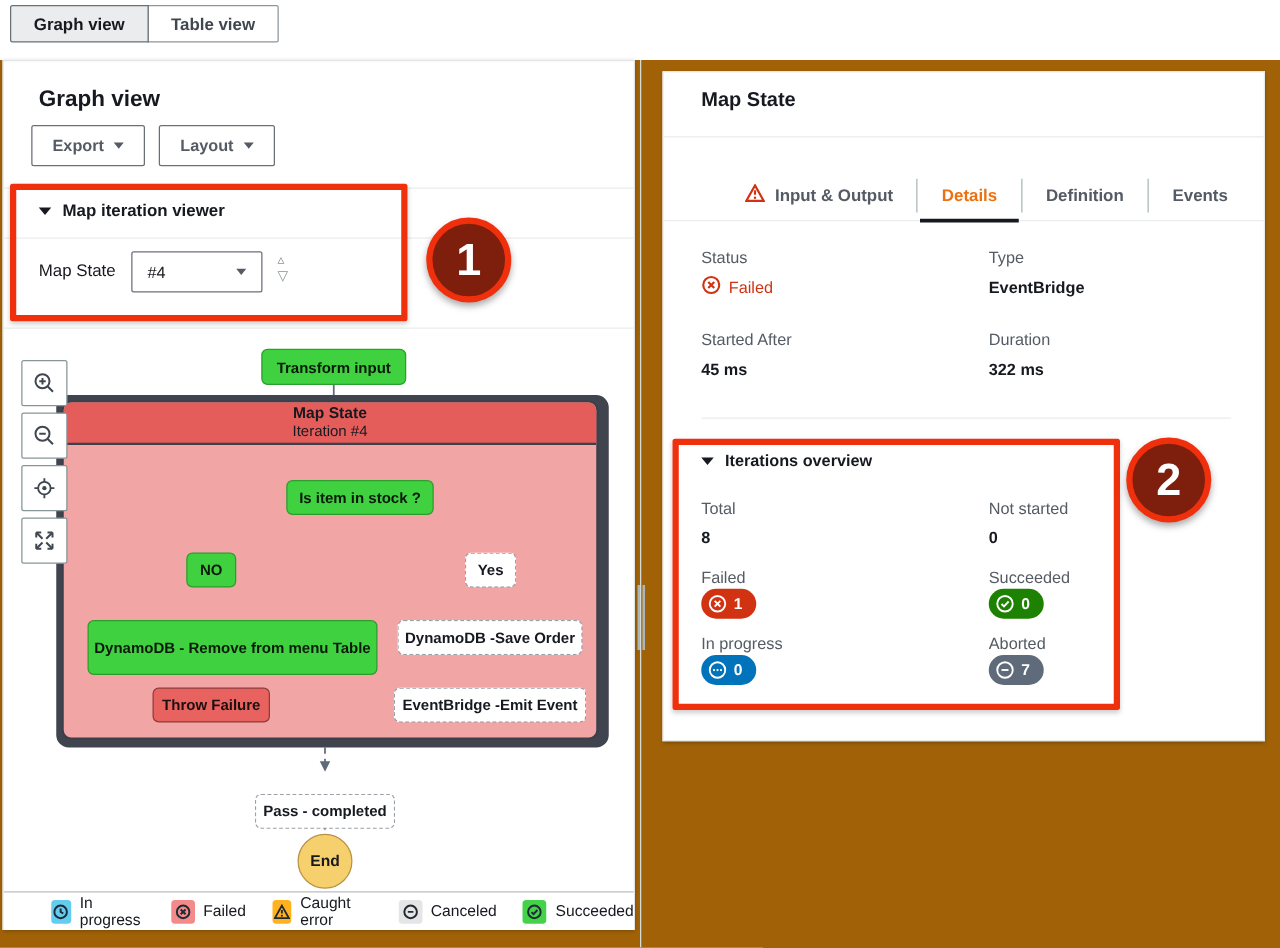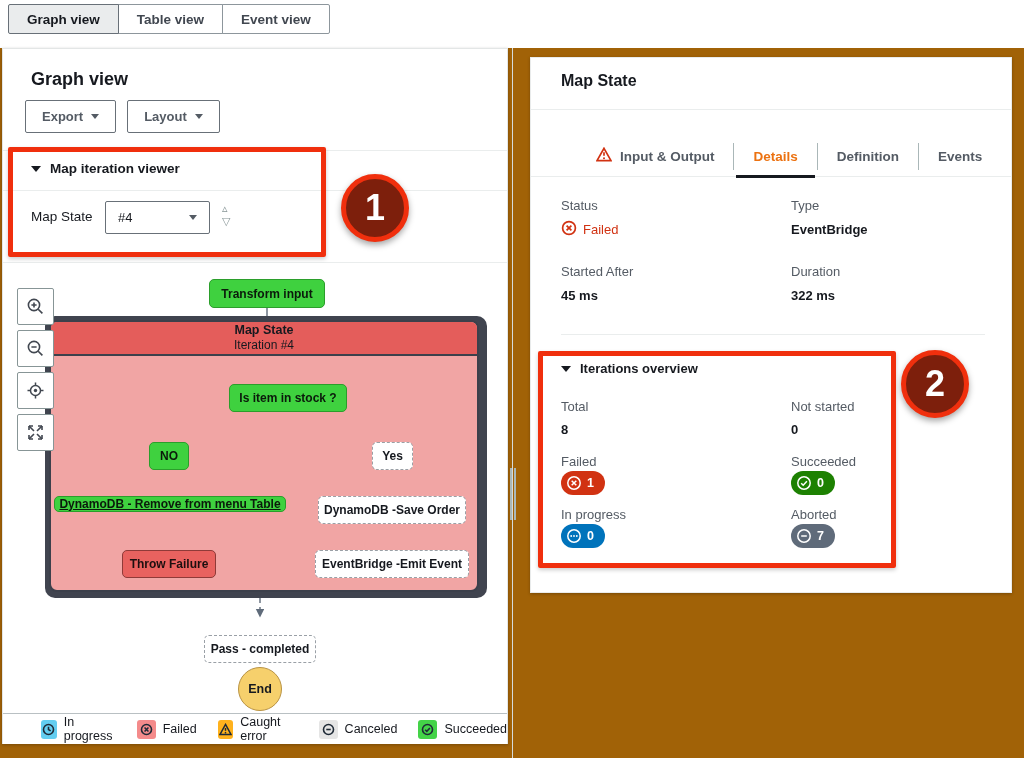--- a/index.html
+++ b/index.html
@@ -110,21 +110,20 @@
 </style>
 </head>
 <body>
 
 <div class="page">
   <div class="topstrip"></div>
 
   <div class="view-tabs">
     <div class="vtab sel">Graph view</div>
     <div class="vtab">Table view</div>
-    <div class="vtab">Event view</div>
   </div>
 
   <div class="left-card">
     <div class="lp-title">Graph view</div>
 
     <div class="btn-row">
       <button class="aws-btn">
         <span>Export</span>
         <span class="caret-down"></span>
       </button>
@@ -207,21 +206,21 @@
         <svg width="19" height="19" viewBox="0 0 19 19">
             <path d="M3 3 L8 8 M16 16 L11 11 M16 3 L11 8 M3 16 L8 11" stroke="#414750" stroke-width="1.6"></path>
             <path d="M3 3 h4 M3 3 v4 M16 3 h-4 M16 3 v4 M3 16 h4 M3 16 v-4 M16 16 h-4 M16 16 v-4" stroke="#414750" stroke-width="1.6" fill="none"></path>
           </svg>
       </div>
 
       <div class="gnode green" style="left:206px; top:15px; width:116px; height:29px;">Transform input</div>
       <div class="gnode green" style="left:226px; top:120px; width:118px; height:28px;">Is item in stock ?</div>
       <div class="gnode green" style="left:146px; top:178px; width:40px; height:28px;">NO</div>
       <div class="gnode dashed" style="left:369px; top:178px; width:41px; height:28px;">Yes</div>
-      <div class="gnode green" style="left:51px; top:232px; width:232px; height:16px;text-decoration:underline;">DynamoDB - Remove from menu Table</div>
+      <div class="gnode green" style="left:67px; top:232px; width:232px; height:44px;">DynamoDB - Remove from menu Table</div>
       <div class="gnode dashed" style="left:315px; top:232px; width:148px; height:28px;">DynamoDB -Save Order</div>
       <div class="gnode red" style="left:119px; top:286px; width:94px; height:28px;">Throw Failure</div>
       <div class="gnode dashed" style="left:312px; top:286px; width:154px; height:28px;">EventBridge -Emit Event</div>
       <div class="gnode dashed" style="left:201px; top:371px; width:112px; height:28px;">Pass - completed</div>
       <div class="end-node">End</div>
     </div>
 
     <div class="legend">
       <div class="leg-item">
         <span class="leg-ico" style="background:#63cdf0">

